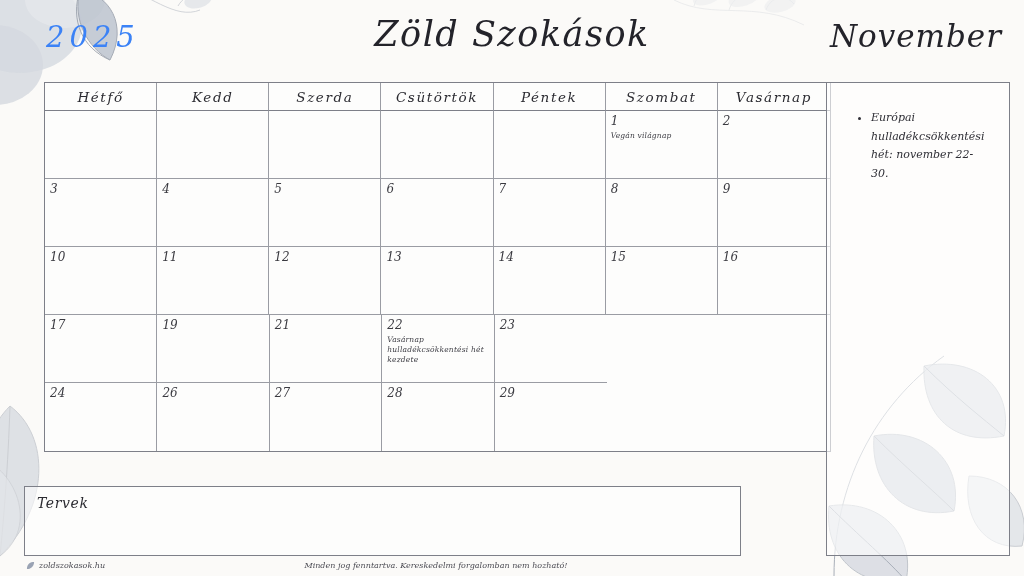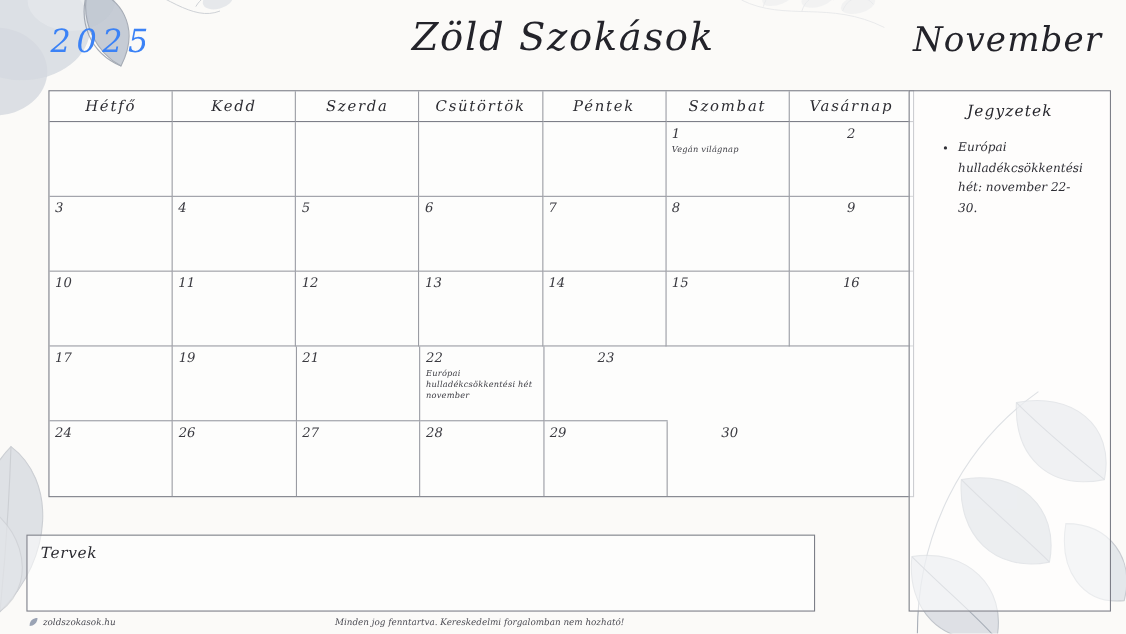--- a/index.html
+++ b/index.html
@@ -70,21 +70,21 @@
     font-size: 13.5px;
     letter-spacing: 1.6px;
     color: #2b2b31;
     border-bottom: 1px solid #7d7f88;
   }
   .cal-cell {
     width: 112.43px;
     border-right: 1px solid #9a9ca3;
     position: relative;
   }
-  .cal-cell:last-child { border-right: none; text-align: center; }
+  .cal-cell:last-child { border-right: none; }
   .cal-row.week .cal-cell {
     height: 68px;
     border-bottom: 1px solid #9a9ca3;
     padding: 4px 5px;
   }
   .cal-row.week:last-child .cal-cell { border-bottom: none; }
   .daynum {
     font-style: italic;
     font-size: 12px;
     color: #3a3a40;
@@ -340,21 +340,21 @@
     <div class="cal-cell">
         <div class="daynum">19</div>
         <div class="dayevent"></div>
       </div>
     <div class="cal-cell">
         <div class="daynum">21</div>
         <div class="dayevent"></div>
       </div>
     <div class="cal-cell">
         <div class="daynum">22</div>
-        <div class="dayevent">Európai hulladékcsökkentési hét november</div>
+        <div class="dayevent">Vasárnap hulladékcsökkentési hét kezdete</div>
       </div>
     <div class="cal-cell">
         <div class="daynum">23</div>
         <div class="dayevent"></div>
       </div>
   </div>
 
   <div class="cal-row week">
     <div class="cal-cell">
         <div class="daynum">24</div>
@@ -369,29 +369,24 @@
         <div class="dayevent"></div>
       </div>
     <div class="cal-cell">
         <div class="daynum">28</div>
         <div class="dayevent"></div>
       </div>
     <div class="cal-cell">
         <div class="daynum">29</div>
         <div class="dayevent"></div>
       </div>
-    <div class="cal-cell">
-        <div class="daynum">30</div>
-        <div class="dayevent"></div>
-      </div>
   </div>
 </div>
 
 <div class="notes">
-  <div class="notes-title">Jegyzetek</div>
   <ul class="notes-list">
     <li>Európai hulladékcsökkentési hét: november 22-30.</li>
   </ul>
 </div>
 
 <div class="plans">
   <div class="plans-title">Tervek</div>
 </div>
 
 <div class="footer-left">

